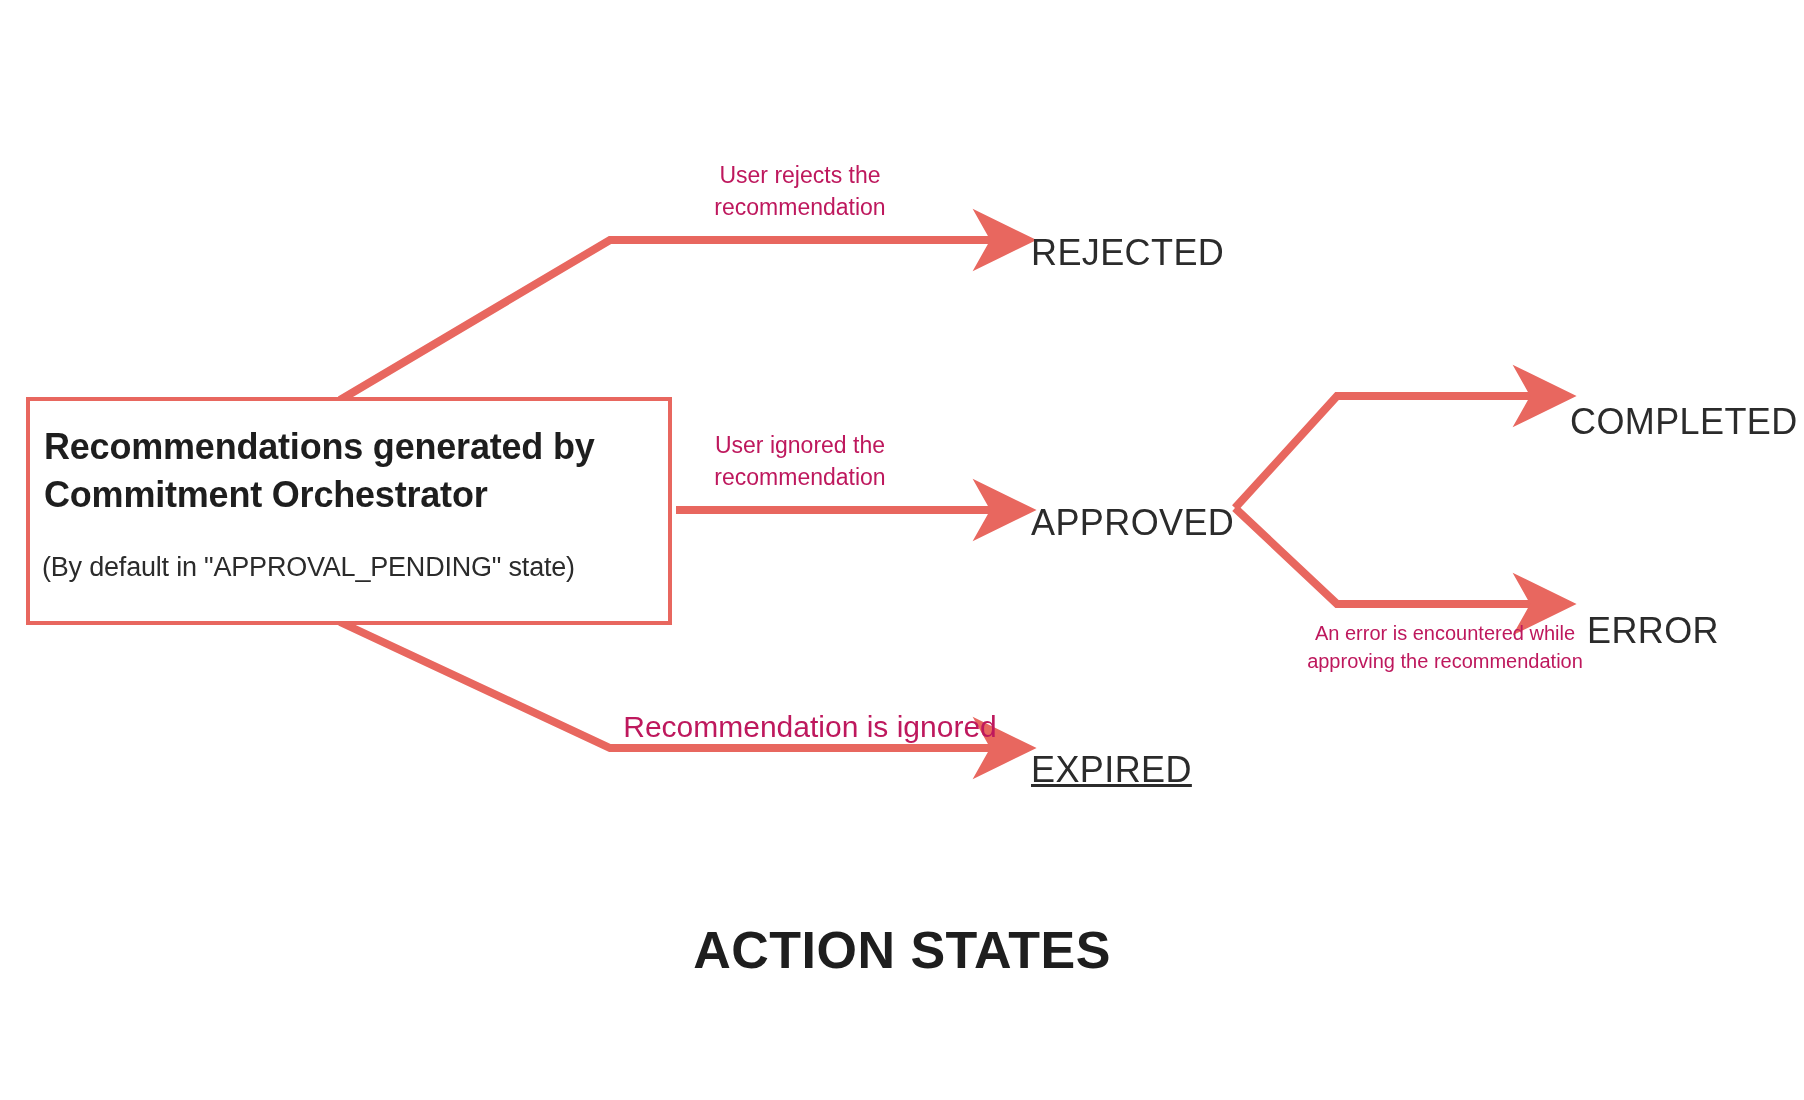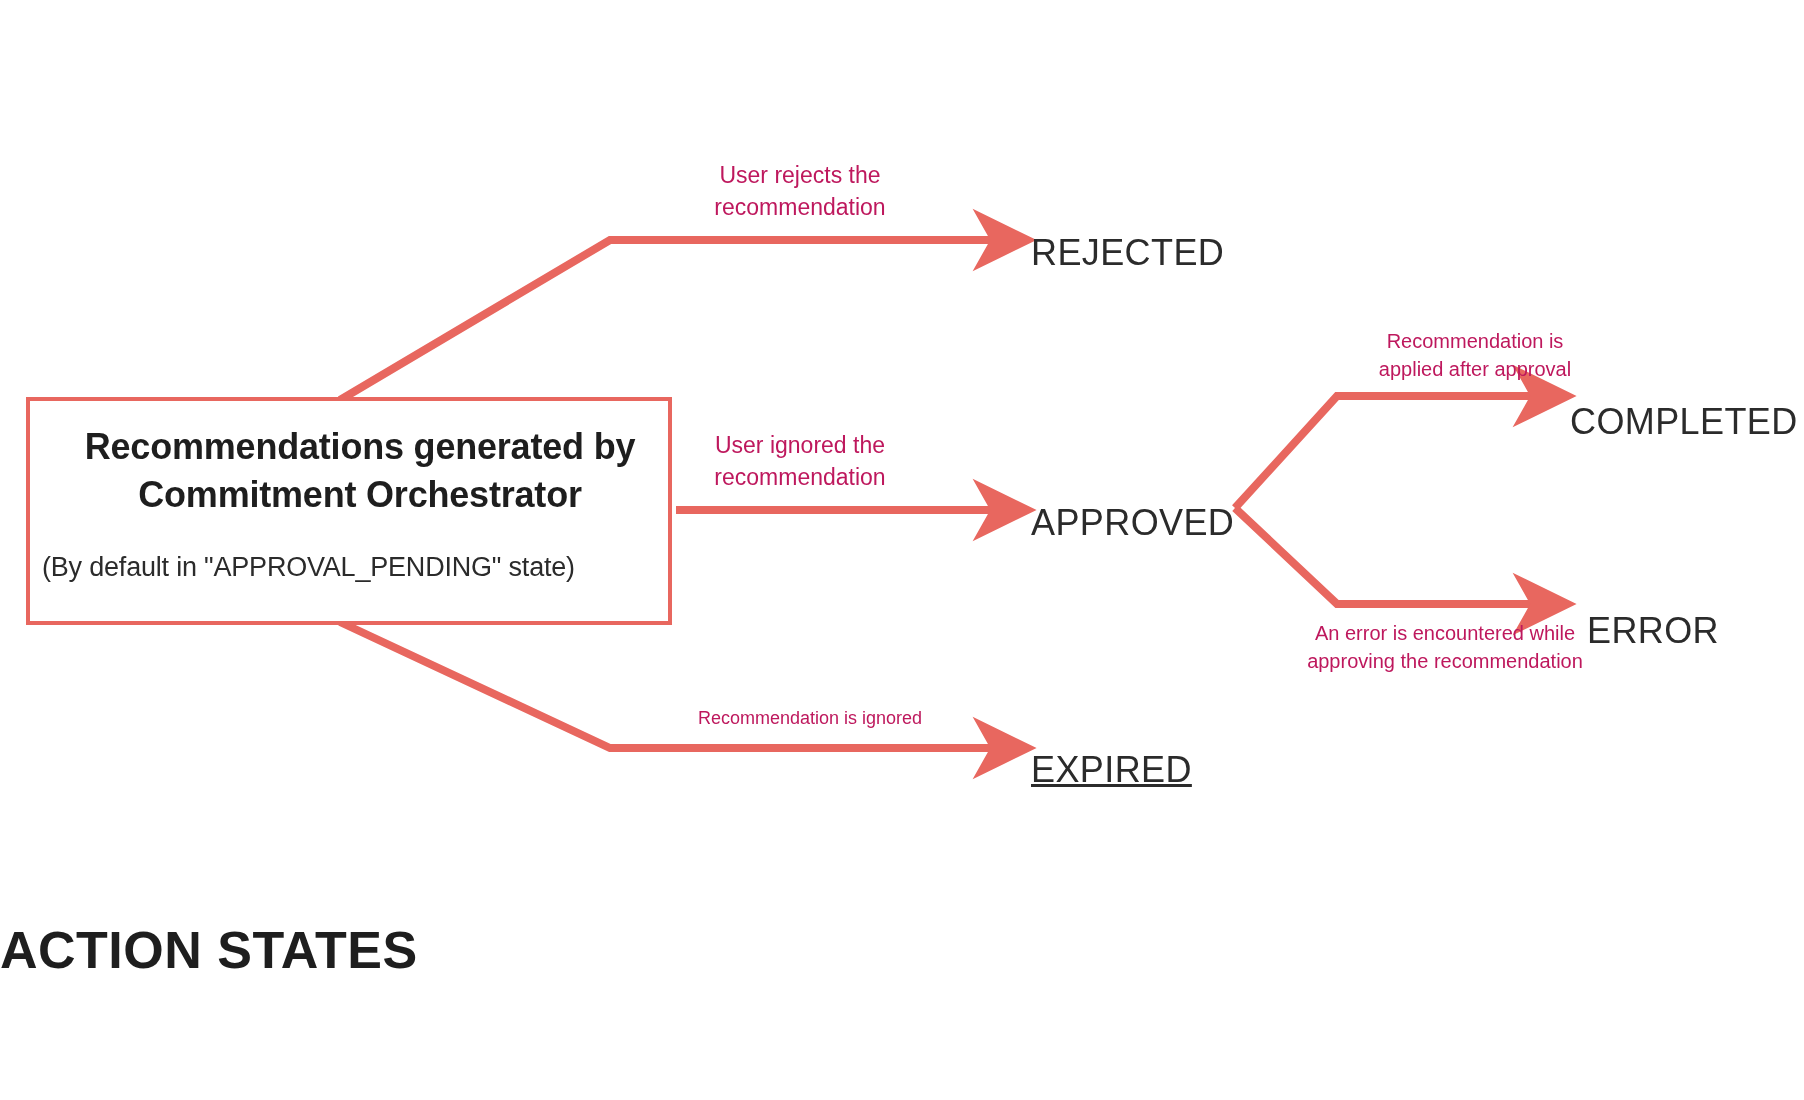--- a/index.html
+++ b/index.html
@@ -34,29 +34,28 @@
     left: 26px;
     top: 397px;
     width: 646px;
     height: 228px;
     border: 4px solid var(--accent, #e8675f);
     background: #ffffff;
     box-sizing: border-box;
   }
   .source-title {
     position: absolute;
-    left: 22px;
+    left: 14px;
     top: 22px;
     width: 616px;
     font-size: 36px;
     font-weight: bold;
     line-height: 1.34;
     color: #1e1e1e;
     letter-spacing: -0.2px;
-    text-align: center;
   }
   .source-sub {
     position: absolute;
     left: 12px;
     top: 150px;
     width: 620px;
     font-size: 27px;
     font-weight: normal;
     line-height: 1.25;
     color: #2b2b2b;
@@ -92,38 +91,38 @@
   .lbl-reject {
     left: 640px; top: 160px; width: 320px;
     font-size: 23px;
   }
   .lbl-approve {
     left: 640px; top: 430px; width: 320px;
     font-size: 23px;
   }
   .lbl-expire {
     left: 600px; top: 706px; width: 420px;
-    font-size: 18px;
+    font-size: 30px;
   }
   .lbl-completed {
     left: 1330px; top: 328px; width: 290px;
     font-size: 20px;
   }
   .lbl-error {
     left: 1280px; top: 620px; width: 330px;
     font-size: 20px;
   }
 
   
   .diagram-title {
     position: absolute;
     left: 0;
     top: 920px;
     width: 1804px;
-    text-align: left;
+    text-align: center;
     font-size: 52px;
     font-weight: bold;
     color: #1e1e1e;
     letter-spacing: 0.5px;
   }
 </style>
 </head>
 <body>
 
 <div id="stage">
@@ -155,22 +154,20 @@
   </div>
 
   <div class="edge-label lbl-reject">User rejects the
 recommendation</div>
 
   <div class="edge-label lbl-approve">User ignored the
 recommendation</div>
 
   <div class="edge-label lbl-expire">Recommendation is ignored</div>
 
-  <div class="edge-label lbl-completed">Recommendation is
-applied after approval</div>
 
   <div class="edge-label lbl-error">An error is encountered while
 approving the recommendation</div>
 
   <div class="state-label state-rejected">REJECTED</div>
 
   <div class="state-label state-approved">APPROVED</div>
 
   <div class="state-label state-expired">EXPIRED</div>
 

